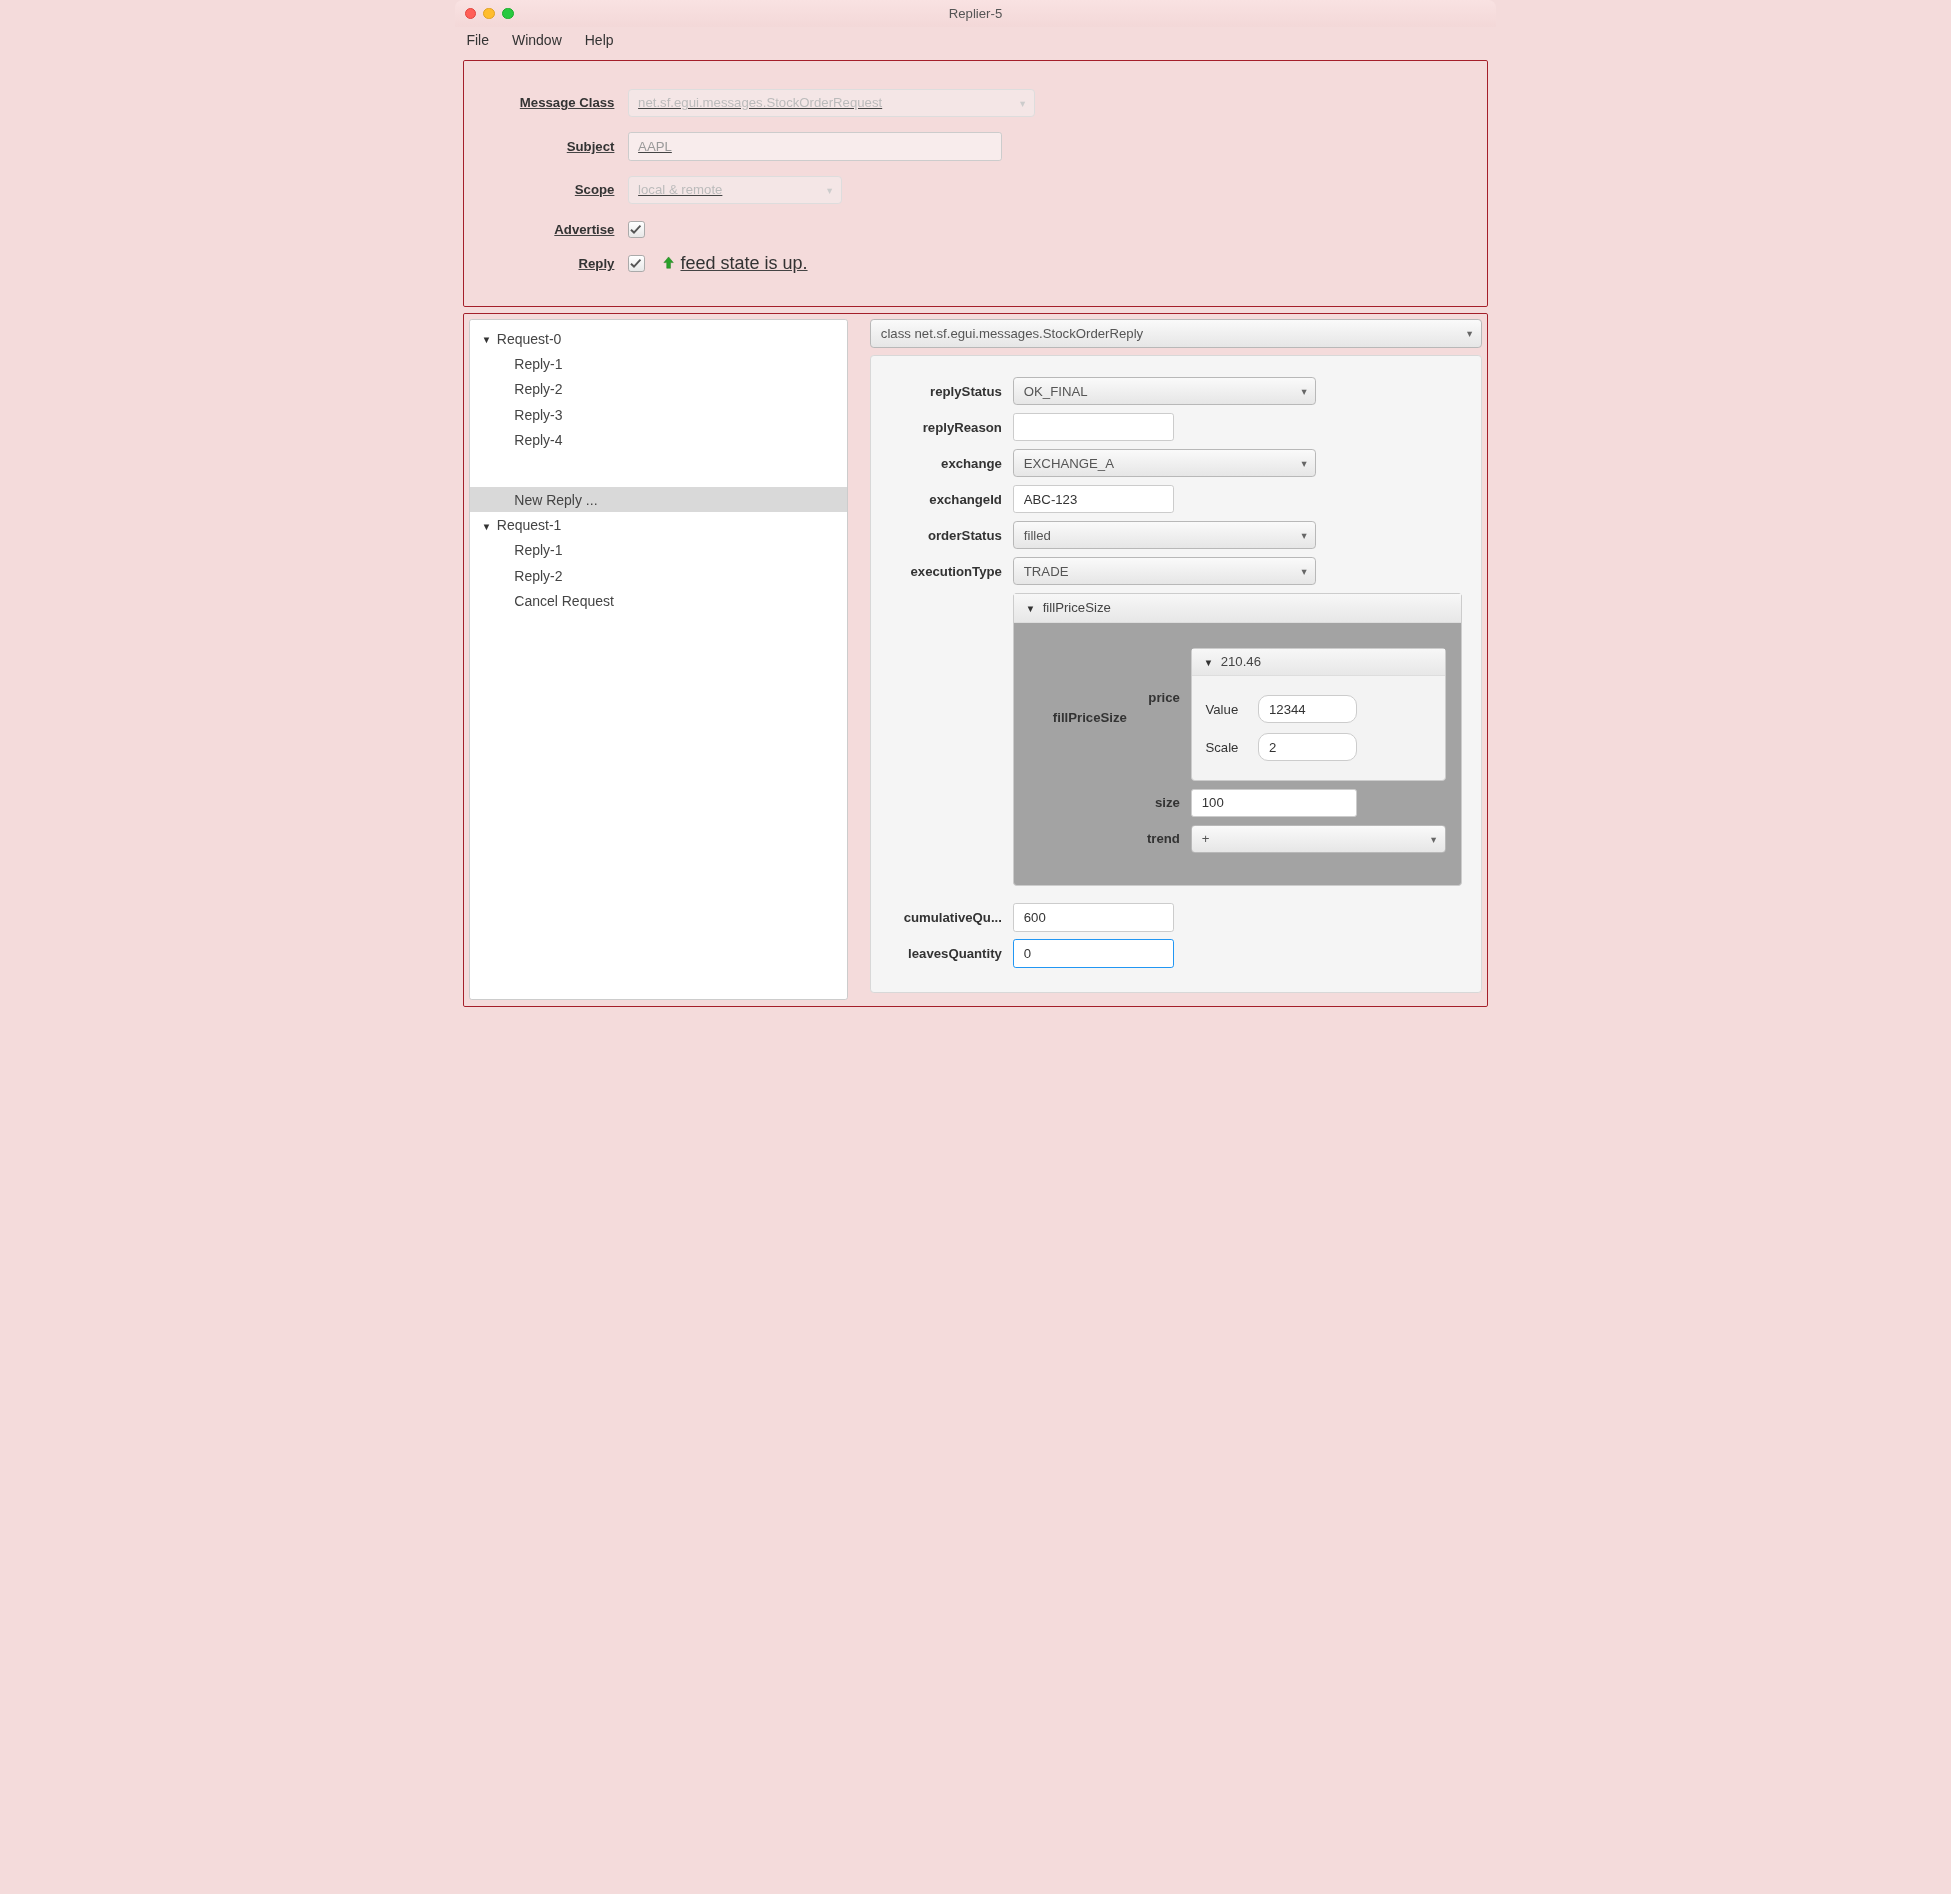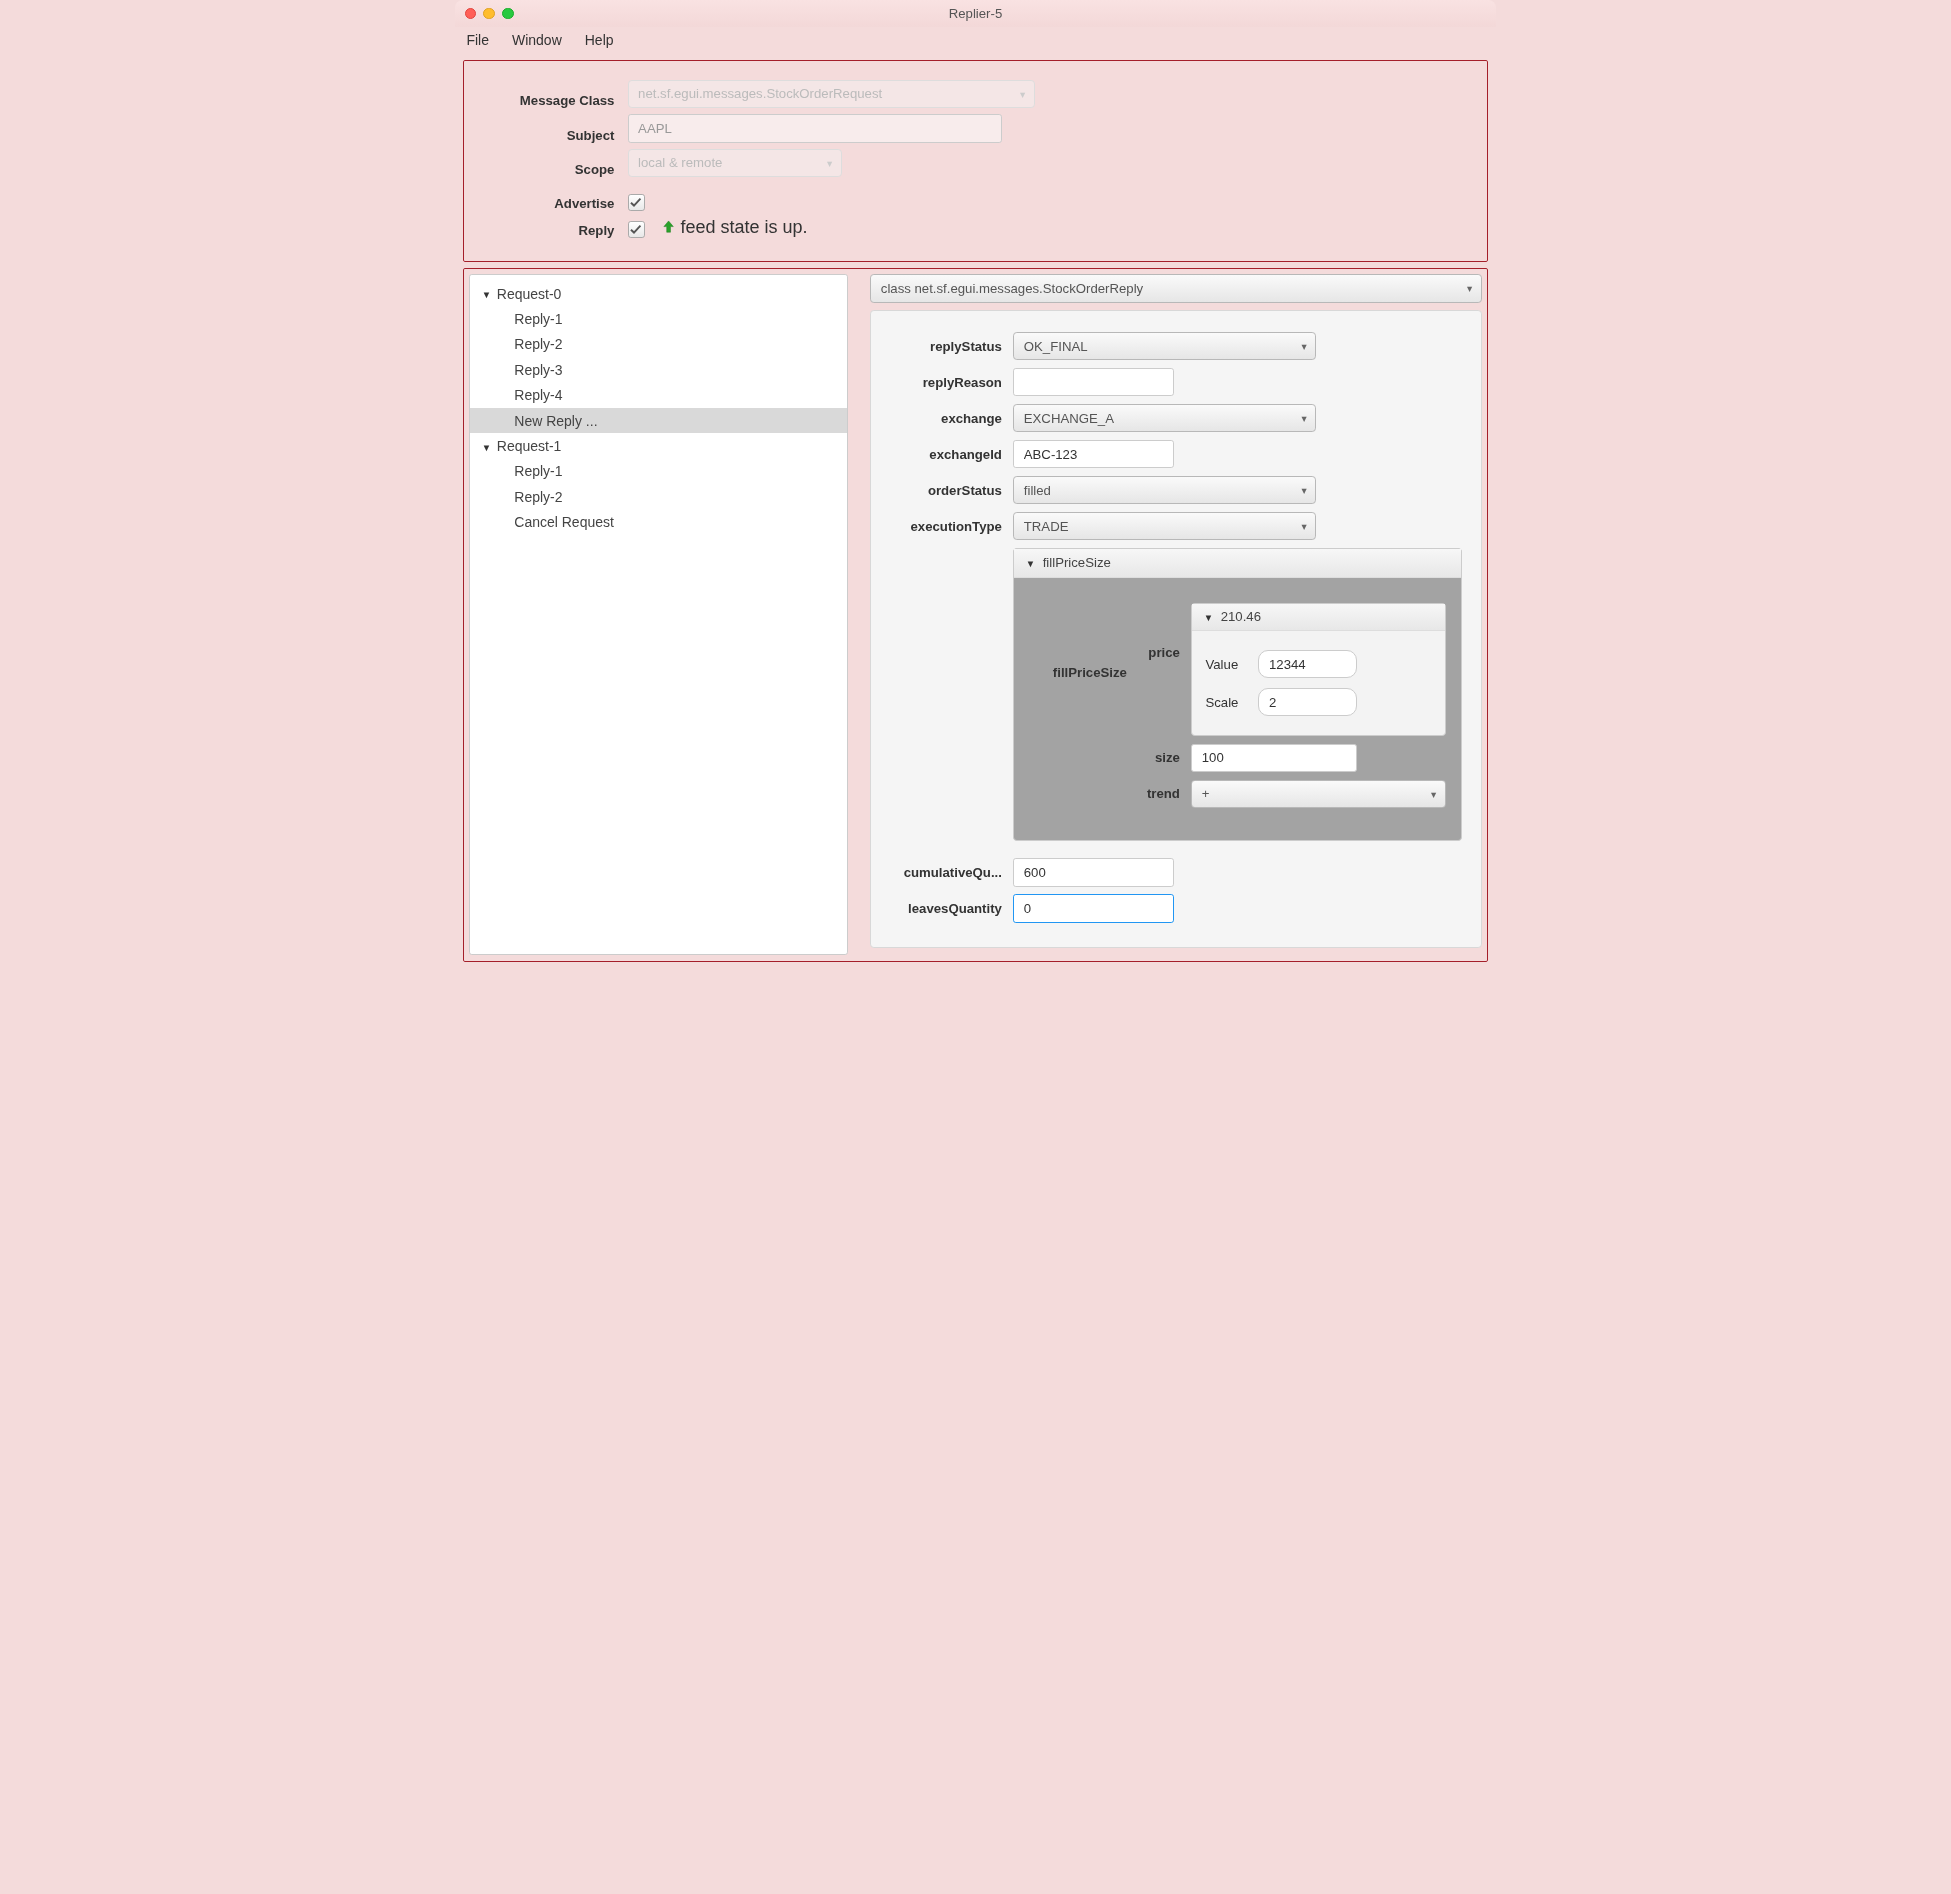--- a/index.html
+++ b/index.html
@@ -8,41 +8,41 @@
 .titlebar { position: relative; height: 26.5px; background: linear-gradient(#f9e2e2,#f3d8d8); display: flex; align-items: center; padding: 0 9.5px; }
 .traffic { display: flex; gap: 7.6px; position: absolute; left: 9.5px; }
 .tr-btn { width: 11.4px; height: 11.4px; border-radius: 50%; }
 .tr-close { background: #ff5f57; border: 0.9px solid #e0443e; }
 .tr-min { background: #ffbd2e; border: 0.9px solid #dea123; }
 .tr-max { background: #28c940; border: 0.9px solid #1aad2b; }
 .titlebar-title { flex: 1; text-align: center; font-size: 13.2px; color: #555; }
 .menubar { padding: 5.7px 11.4px; display: flex; gap: 23px; font-size: 14px; color: #333; }
 .menubar span { cursor: pointer; }
 .group { border: 0.9px solid #a41f2a; background: #f4dbdb; margin: 5.7px 7.6px; padding: 13.2px 17px 17px 17px; border-radius: 1.9px; }
-.form-row { display: flex; align-items: flex-end; margin: 6px 0; }
+.form-row { display: flex; align-items: center; margin: 15px 0; text-decoration: underline; }
 .form-row label { width: 147px; text-align: right; padding-right: 13.2px; font-size: 13.2px; color: #444; }
 .form-row label.bold { font-weight: 700; color: #333; }
 .sel { appearance: none; background: linear-gradient(#fafafa,#e6e6e6); border: 0.9px solid #b8b8b8; border-radius: 3.8px; padding: 5.7px 26.5px 5.7px 9.5px; font-size: 13.2px; position: relative; color: #555; }
 .sel.disabled { color: #bbb; background: #f4e6e6; border-color: #ddd; }
 .sel-wrap { position: relative; display: inline-block; }
 .sel-wrap::after { content: "▾"; position: absolute; right: 9.5px; top: 50%; transform: translateY(-50%); font-size: 10.4px; color: #666; pointer-events: none; }
 .sel-wrap.disabled::after { color: #ccc; }
 .field { background: #fff; border: 0.9px solid #ccc; border-radius: 2.8px; padding: 5.7px 9.5px; font-size: 13.2px; color: #333; }
 .field.disabled { background: #f8ecec; color: #999; }
 .field.focus { border: 1.4px solid #2196f3; }
 .chk { width: 17px; height: 17px; background: linear-gradient(#fff,#e8e8e8); border: 0.9px solid #aaa; border-radius: 2.8px; display: inline-flex; align-items: center; justify-content: center; }
 .chk svg { width: 11.4px; height: 11.4px; }
 .feed { display: inline-flex; align-items: center; gap: 5.7px; margin-left: 17px; font-size: 18px; color: #333; }
 .split { display: flex; gap: 22px; margin: 5.7px 7.6px; border: 0.9px solid #a41f2a; border-radius: 1.9px; padding: 5.7px; }
 .tree { width: 379px; background: #fff; border: 0.9px solid #ccc; border-radius: 2.8px; padding: 5.7px 0; overflow: auto; height: 681px; }
 .tree-item { padding: 4.7px 9.5px 4.7px 24.6px; font-size: 14px; color: #444; cursor: pointer; white-space: nowrap; }
 .tree-item.parent { padding-left: 11.4px; font-size: 14px; }
 .tree-item.parent::before { content: "▼"; font-size: 9.5px; margin-right: 5.7px; color: #333; display: inline-block; vertical-align: middle; }
 .tree-item.child { padding-left: 44px; }
-.tree-item.selected { background: #d9d9d9; }
+.tree-item.selected { background: #d9d9d9; margin-top: 34px; }
 .right { flex: 1; display: flex; flex-direction: column; gap: 7.6px; }
 .class-sel { width: 100%; }
 .props { background: #f5f5f5; border: 0.9px solid #d8d8d8; border-radius: 3.8px; padding: 13.2px 19px 17px 19px; }
 .p-row { display: flex; align-items: center; margin: 7.6px 0; }
 .p-row > label { width: 123px; text-align: right; padding-right: 11.4px; font-size: 13.2px; font-weight: 700; color: #333; }
 .p-row .sel-wrap, .p-row .field { width: 303px; }
 .p-row .sel { width: 100%; }
 .p-row .field.short { width: 161px; }
 .nested { margin-left: 123px; margin-top: 7.6px; border: 0.9px solid #ccc; border-radius: 3.8px; background: #a3a3a3; padding: 0 0 13.2px 0; }
 .nested-header { background: linear-gradient(#f7f7f7,#e7e7e7); padding: 6.6px 11.4px; font-size: 13.2px; color: #444; border-bottom: 0.9px solid #ddd; cursor: pointer; }

